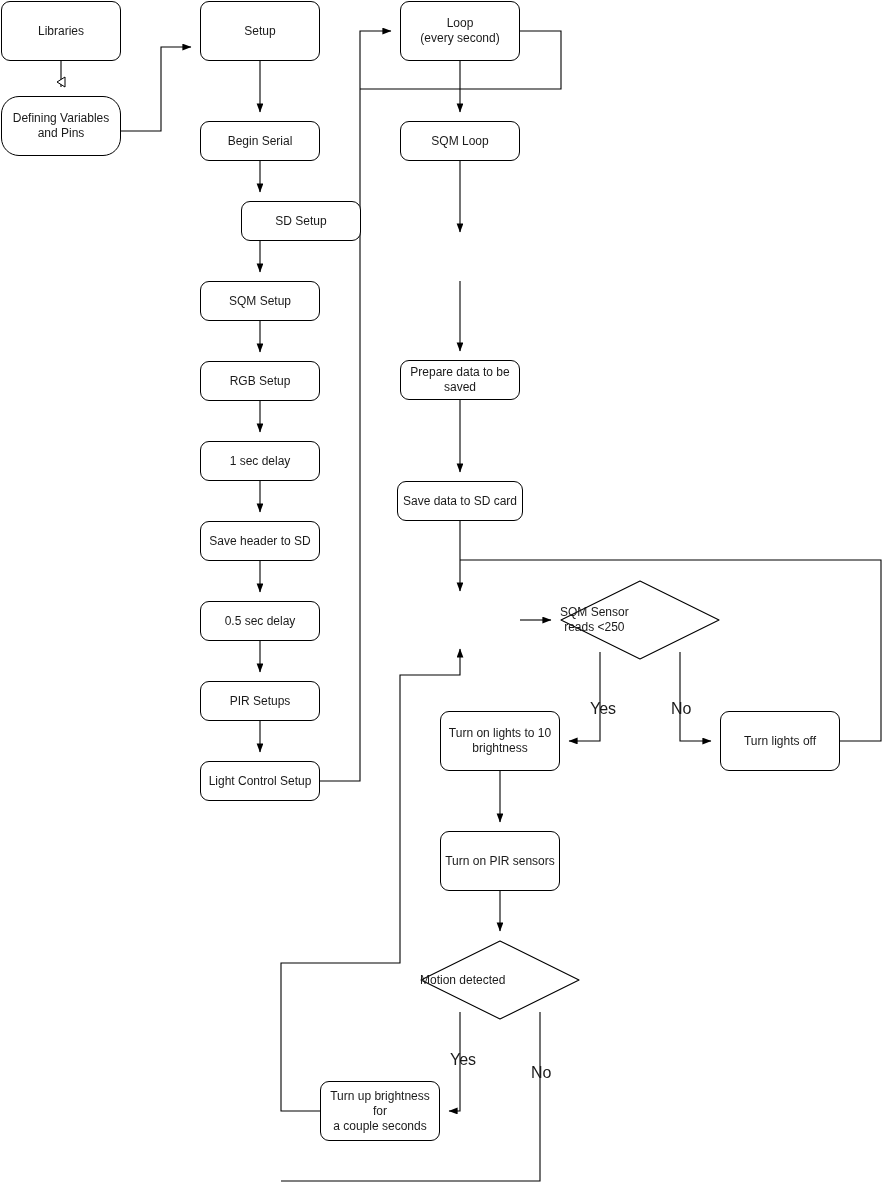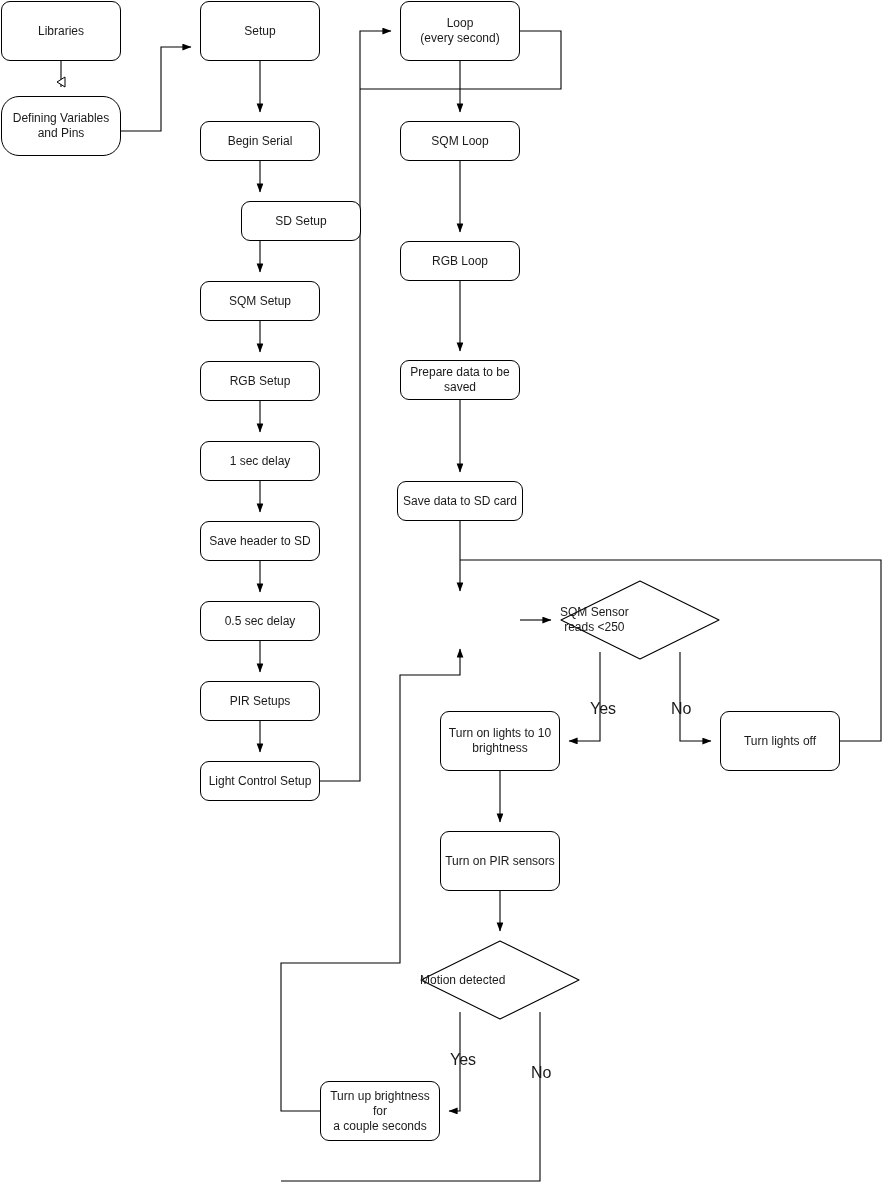--- a/index.html
+++ b/index.html
@@ -130,23 +130,20 @@
 
   <div class="node" style="left:400px;top:1px;width:120px;height:60px;">
     <span class="lbl">Loop
 (every second)</span>
   </div>
 
   <div class="node" style="left:400px;top:121px;width:120px;height:40px;text-align:center;">
     <span class="lbl">SQM Loop</span>
   </div>
 
-  <div class="node" style="left:400px;top:241px;width:120px;height:40px;">
-    <span class="lbl">RGB Loop</span>
-  </div>
 
   <div class="node" style="left:400px;top:360px;width:120px;height:40px;">
     <span class="lbl">Prepare data to be
 saved</span>
   </div>
 
   <div class="node" style="left:397px;top:481px;width:126px;height:40px;">
     <span class="lbl">Save data to SD card</span>
   </div>
 

